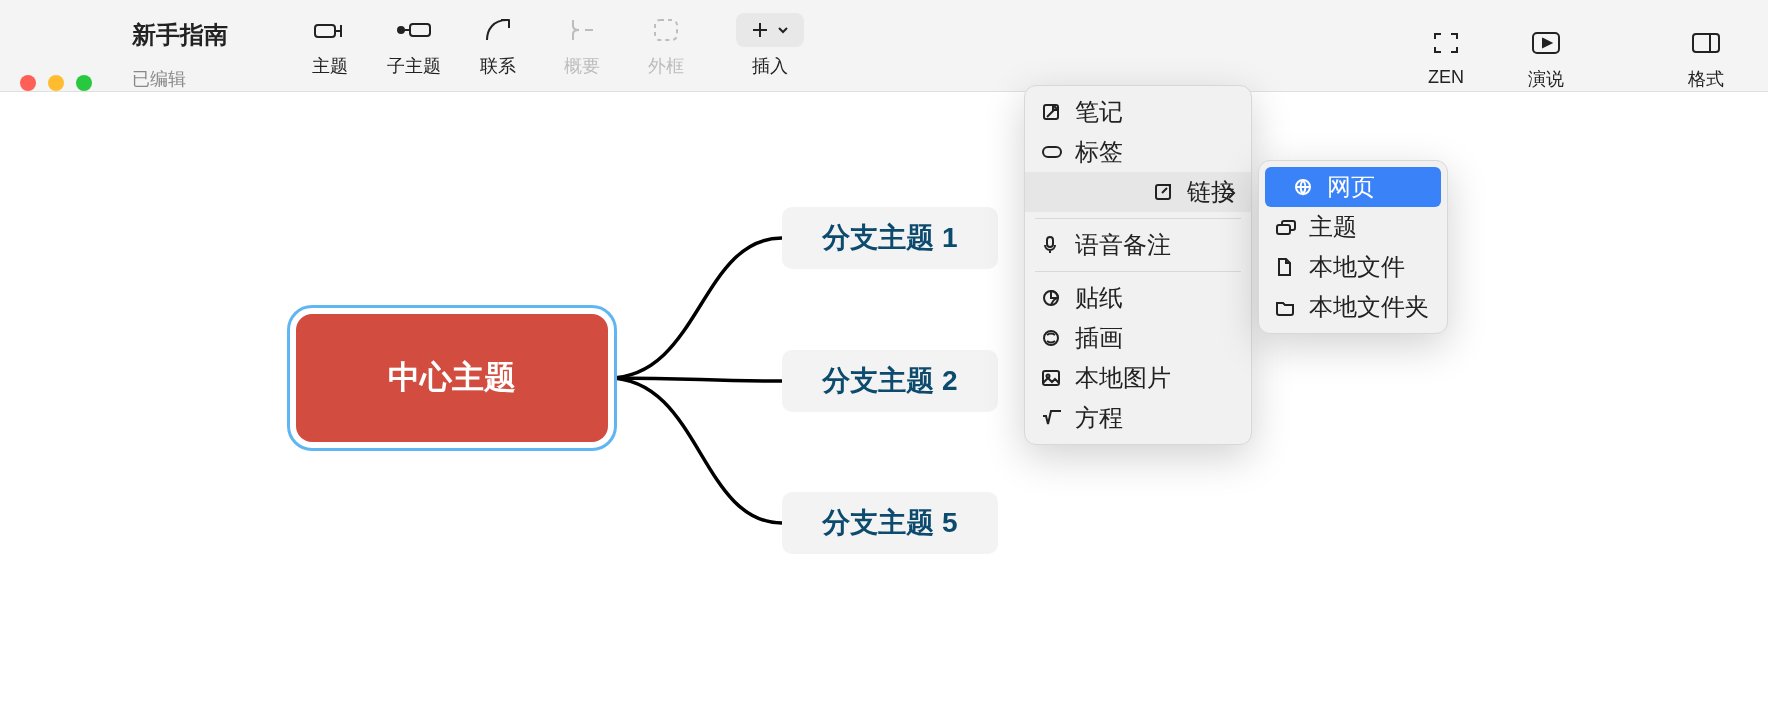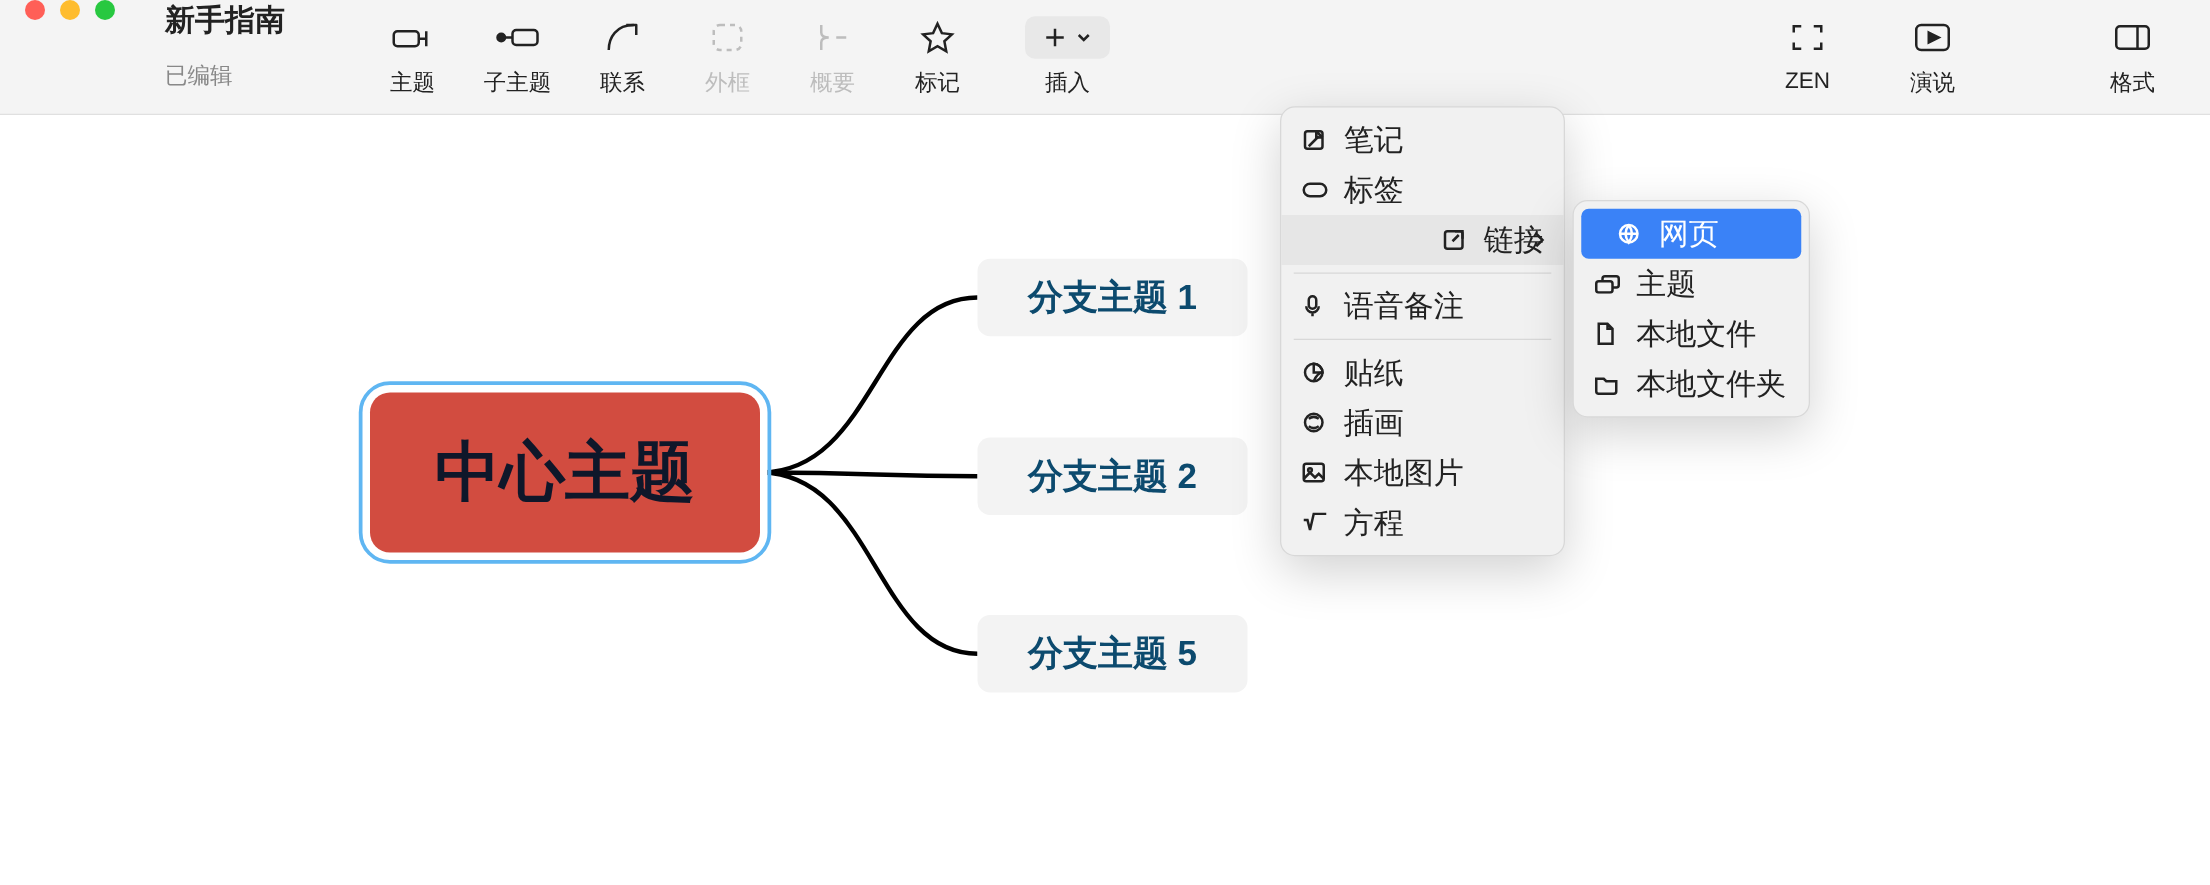--- a/index.html
+++ b/index.html
@@ -3,21 +3,21 @@
 <meta charset="utf-8">
 <style>
 * { margin: 0; padding: 0; box-sizing: border-box; font-family: -apple-system, BlinkMacSystemFont, "PingFang SC", "Helvetica Neue", sans-serif; }
 html, body { width: 1768px; height: 708px; background: #fff; overflow: hidden; }
 
 .titlebar {
   height: 92px;
   background: #f4f4f4;
   border-bottom: 1px solid #e0e0e0;
   display: flex;
-  align-items: flex-start;
+  align-items: flex-end;
   padding: 0 20px;
   position: relative;
 }
 
 .traffic-lights { display: flex; gap: 12px; margin-right: 40px; }
 .traffic-light { width: 16px; height: 16px; border-radius: 50%; }
 .tl-red { background: #ff5f57; }
 .tl-yellow { background: #febc2e; }
 .tl-green { background: #28c840; }
 
@@ -36,23 +36,23 @@
   display: flex; align-items: center; justify-content: center;
   width: 68px; height: 34px; border-radius: 8px; background: #e8e8e8;
 }
 
 .right-tools { display: flex; align-items: flex-start; margin-left: auto; padding-top: 14px; gap: 16px; }
 
 .canvas { position: absolute; left: 0; top: 92px; right: 0; bottom: 0; background: #fff; }
 
 .central-topic {
   position: absolute; left: 296px; top: 222px; width: 312px; height: 128px;
-  background: #d24c40; border-radius: 16px; color: #0f172a;
+  background: #d24c40; border-radius: 16px; color: #ffffff;
   display: flex; align-items: center; justify-content: center;
-  font-size: 52px; font-weight: 600;
+  font-size: 32px; font-weight: 600;
   outline: 3px solid #5fb6f2; outline-offset: 6px;
   box-shadow: 0 0 0 6px #fff;
 }
 
 .branch {
   position: absolute;
   background: #f3f3f3; border-radius: 10px;
   display: flex; align-items: center; justify-content: center;
   font-size: 28px; font-weight: 600; color: #0c4a6e;
   width: 216px; height: 62px;
@@ -136,44 +136,36 @@
             <path d="M24 4 C 10 4, 4 14, 4 24"></path>
             <path d="M18 4 h8 v8" stroke-linejoin="round"></path>
           </svg>
       </span>
       <span class="tool-label">联系</span>
     </div>
 
     <div class="tool-btn disabled">
       <span class="tool-icon">
         <svg class="ico" width="30" height="28" viewBox="0 0 30 28">
-            <rect x="4" y="4" width="22" height="20" rx="5" stroke-dasharray="4 4"></rect>
-          </svg>
-      </span>
-      <span class="tool-label">外框</span>
-    </div>
-
-    <div class="tool-btn disabled">
-      <span class="tool-icon">
-        <svg class="ico" width="30" height="28" viewBox="0 0 30 28">
             <path d="M6 4 v6 M6 18 v6 M6 10 q0 4 6 4 q-6 0 -6 4"></path>
             <path d="M18 14 h8"></path>
           </svg>
       </span>
       <span class="tool-label">概要</span>
     </div>
 
-    <div class="tool-btn">
+    <div class="tool-btn disabled">
       <span class="tool-icon">
         <svg class="ico" width="30" height="28" viewBox="0 0 30 28">
-            <path d="M15 3 l3.5 7.5 8 1 -6 5.5 1.5 8 -7 -4 -7 4 1.5 -8 -6 -5.5 8 -1 z"></path>
-          </svg>
-      </span>
-      <span class="tool-label">标记</span>
-    </div>
+            <rect x="4" y="4" width="22" height="20" rx="5" stroke-dasharray="4 4"></rect>
+          </svg>
+      </span>
+      <span class="tool-label">外框</span>
+    </div>
+
 
     <div class="tool-btn insert-btn" style="margin-left:20px;">
       <span class="tool-icon">
         <span class="insert-pill">
           <svg class="ico" width="20" height="20" viewBox="0 0 20 20">
               <path d="M10 3 v14 M3 10 h14"></path>
             </svg>
           <svg class="ico" width="14" height="14" viewBox="0 0 14 14" style="margin-left:6px;">
               <path d="M3 5 l4 4 4 -4"></path>
             </svg>

